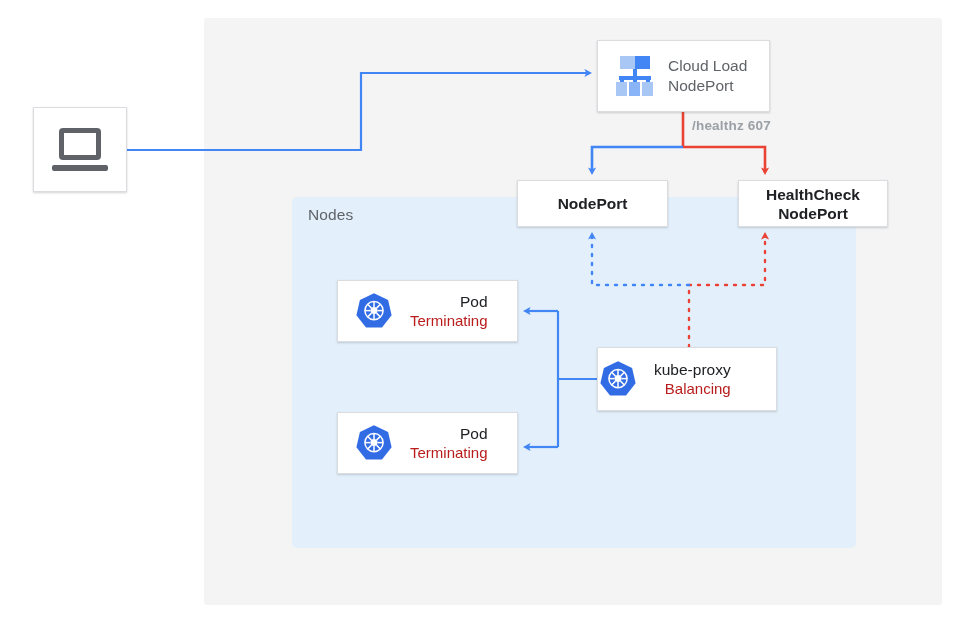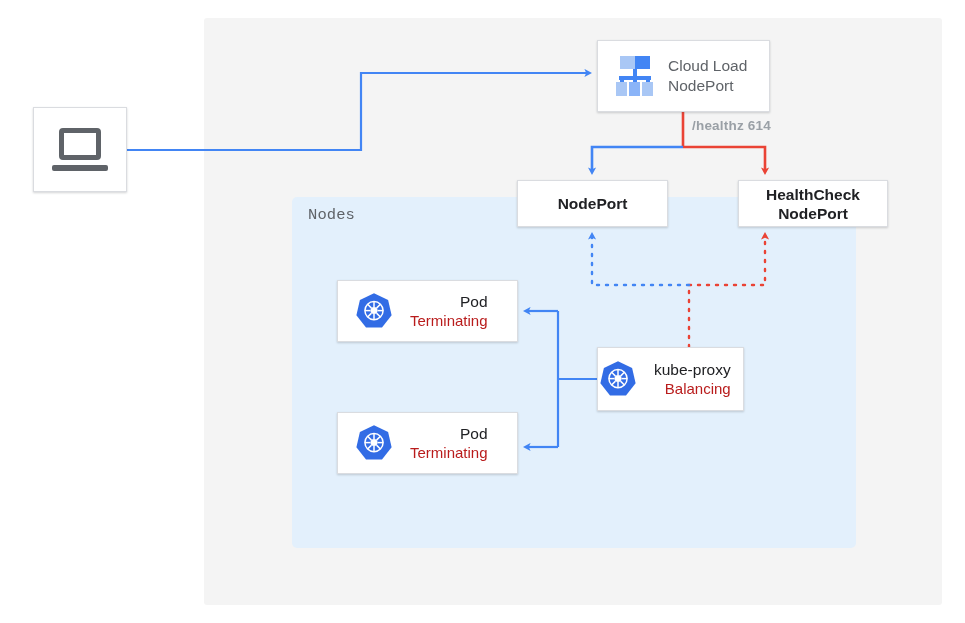--- a/index.html
+++ b/index.html
@@ -16,21 +16,21 @@
   .panel-outer{
     position:absolute;left:204px;top:18px;width:738px;height:587px;
     background:#f4f4f4;border-radius:3px;
   }
   .panel-nodes{
     position:absolute;left:292px;top:197px;width:564px;height:351px;
     background:#e3f0fc;border-radius:5px;
   }
   .panel-nodes-label{
     position:absolute;left:308px;top:206px;
-    font-size:15.5px;color:#5f6368;letter-spacing:.1px;font-family:Liberation Mono, monospace;
+    font-size:15.5px;color:#5f6368;letter-spacing:.1px;
   }
 
   
   .card{
     position:absolute;background:#ffffff;
     border:1px solid #dadce0;
     box-shadow:0 1px 2px rgba(60,64,67,.22);
     box-sizing:border-box;
     display:flex;align-items:center;
   }
@@ -66,21 +66,21 @@
   
   .card-np{left:517px;top:180px;width:151px;height:47px;justify-content:center;}
   .card-hcnp{left:690px;top:180px;width:150px;height:47px;justify-content:center;margin-left:48px;}
   .np-label{
     font-size:15.5px;font-weight:bold;color:#202124;text-align:center;line-height:19px;
   }
 
   
   .card-pod1{left:337px;top:280px;width:181px;height:62px;padding-left:16px;gap:16px;}
   .card-pod2{left:337px;top:412px;width:181px;height:62px;padding-left:16px;gap:16px;}
-  .card-kproxy{left:597px;top:347px;width:147px;height:64px;gap:16px;}
+  .card-kproxy{left:597px;top:347px;width:180px;height:64px;gap:16px;}
   .k8s-ico{width:40px;height:40px;flex:0 0 auto;}
   .pod-txt{display:flex;flex-direction:column;line-height:19px;text-align:right;}
   .pod-title{font-size:15.5px;color:#202124;}
   .pod-sub{font-size:15px;color:#b91c1c;}
 
   
   #wires{position:absolute;left:0;top:0;width:965px;height:623px;pointer-events:none;}
   .healthz-label{
     position:absolute;left:692px;top:118px;
     font-size:13.5px;font-weight:bold;color:#9aa0a6;letter-spacing:.2px;
@@ -134,21 +134,21 @@
     </g>
 
     <g>
       <path d="M597,379 L558,379" fill="none" stroke="#4285f4" stroke-width="2.2"></path>
       <path d="M558,311 L558,447" fill="none" stroke="#4285f4" stroke-width="2.2"></path>
       <path d="M558,311 L527,311" fill="none" stroke="#4285f4" stroke-width="2.2" marker-end="url(#ah-blue)"></path>
       <path d="M558,447 L527,447" fill="none" stroke="#4285f4" stroke-width="2.2" marker-end="url(#ah-blue)"></path>
     </g>
   </svg>
 
-  <div class="healthz-label">/healthz 614</div>
+  <div class="healthz-label">/healthz 607</div>
 
   <div class="card card-laptop">
     <div class="laptop-ico">
       <div class="laptop-screen"></div>
       <div class="laptop-base"></div>
     </div>
   </div>
 
   <div class="card card-clb">
     <div class="clb-ico">

